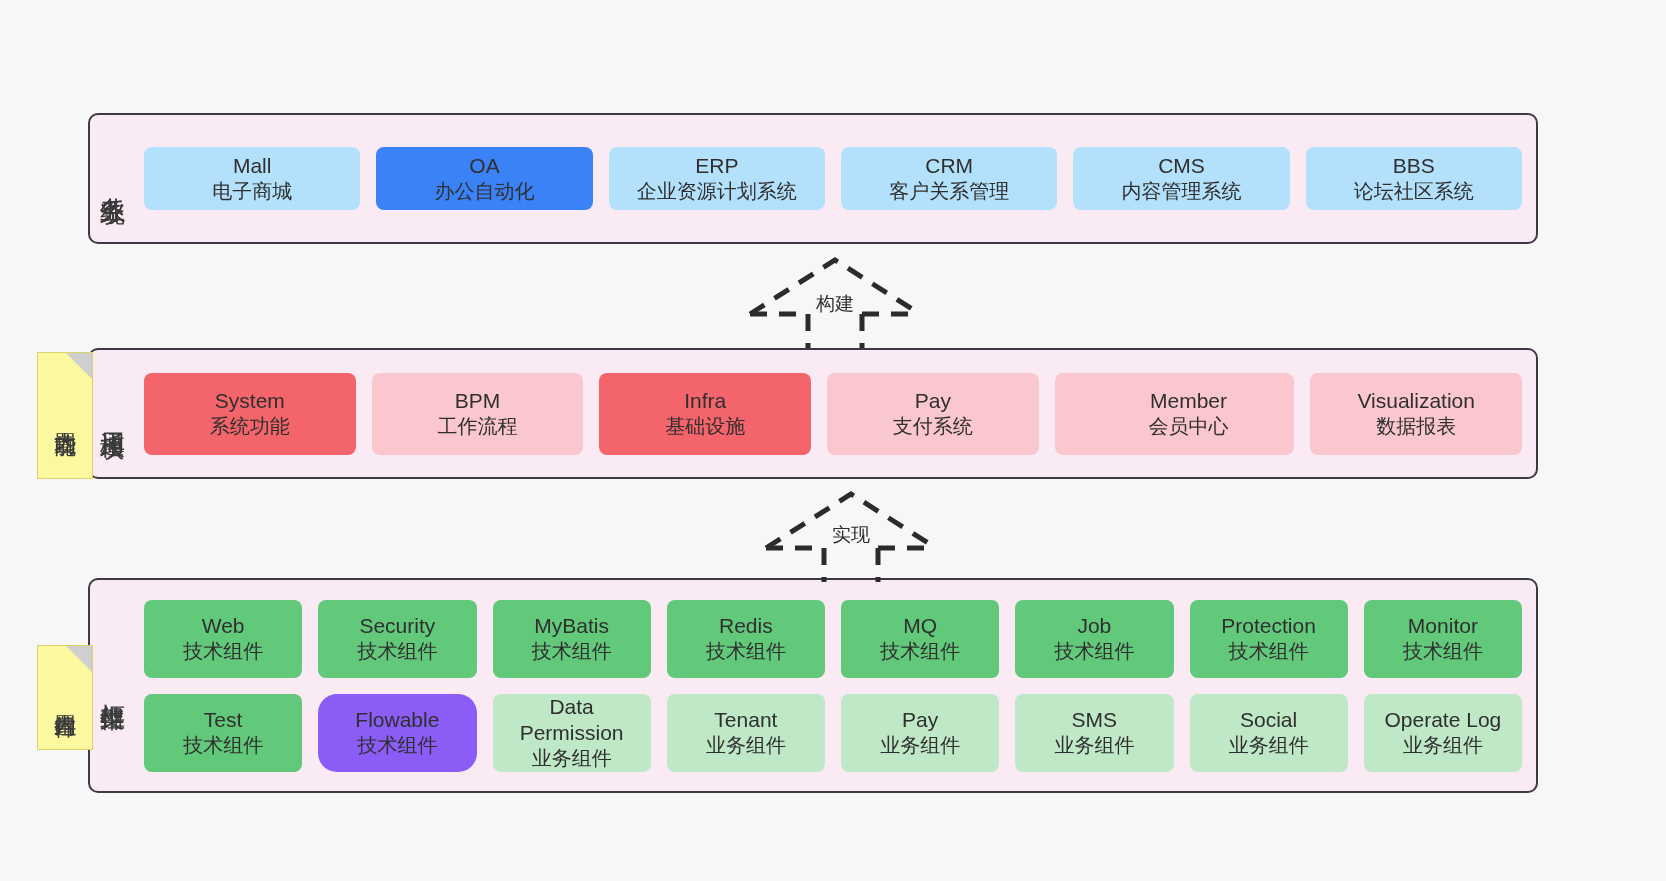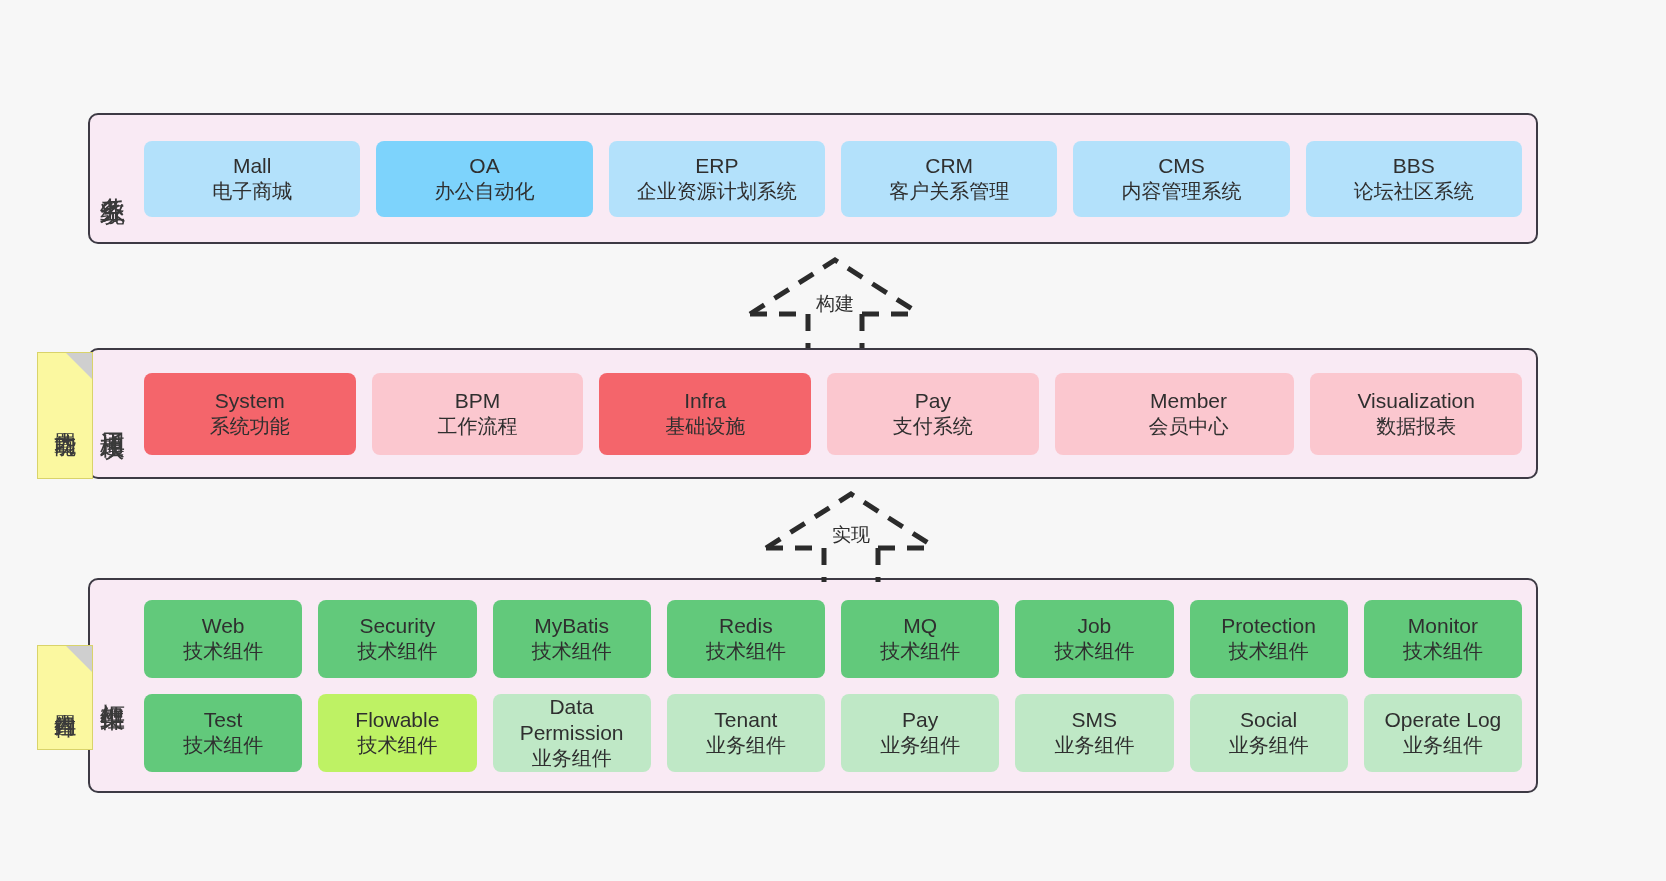--- a/index.html
+++ b/index.html
@@ -71,21 +71,21 @@
     color: #2f2f2f;
     padding: 6px 4px;
     box-sizing: border-box;
   }
   .cell .en { white-space: nowrap; }
   .cell.wrap .en { white-space: normal; }
   .cell .cn { font-size: 20px; }
 
   
   #layer-business { left: 88px;  top: 113px; width: 1450px; height: 131px; }
-  #layer-business .row { height: 76px; }
+  #layer-business .row { height: 76px; align-items: center; }
 
   #layer-modules  { left: 88px;  top: 348px; width: 1450px; height: 131px; }
   #layer-modules .row { height: 82px; }
 
   #layer-framework{ left: 88px;  top: 578px; width: 1450px; height: 215px; }
   #layer-framework .row { height: 78px; }
 
   
   .note {
     position: absolute;
@@ -137,21 +137,21 @@
 <div class="canvas">
 
   <section class="layer" id="layer-business" style="background: rgb(249, 234, 244); border-color: rgb(61, 58, 68);">
     <div class="layer-title">业务系统</div>
     <div class="layer-body">
       <div class="row">
         <div class="cell" style="background: rgb(179, 225, 251);">
           <span class="en">Mall</span>
           <span class="cn">电子商城</span>
         </div>
-        <div class="cell" style="background: #7dd3fc;">
+        <div class="cell" style="background: #3b82f6;">
           <span class="en">OA</span>
           <span class="cn">办公自动化</span>
         </div>
         <div class="cell" style="background: rgb(179, 225, 251);">
           <span class="en">ERP</span>
           <span class="cn">企业资源计划系统</span>
         </div>
         <div class="cell" style="background: rgb(179, 225, 251);">
           <span class="en">CRM</span>
           <span class="cn">客户关系管理</span>
@@ -253,21 +253,21 @@
         <div class="cell" style="background: rgb(98, 201, 123);">
           <span class="en">Monitor</span>
           <span class="cn">技术组件</span>
         </div>
       </div>
       <div class="row">
         <div class="cell" style="background: rgb(98, 201, 123);">
           <span class="en">Test</span>
           <span class="cn">技术组件</span>
         </div>
-        <div class="cell" style="background: #bef264;">
+        <div class="cell" style="background: #8b5cf6; border-radius: 19px;">
           <span class="en">Flowable</span>
           <span class="cn">技术组件</span>
         </div>
         <div class="cell wrap" style="background: rgb(191, 232, 198);">
           <span class="en">Data Permission</span>
           <span class="cn">业务组件</span>
         </div>
         <div class="cell" style="background: rgb(191, 232, 198);">
           <span class="en">Tenant</span>
           <span class="cn">业务组件</span>

